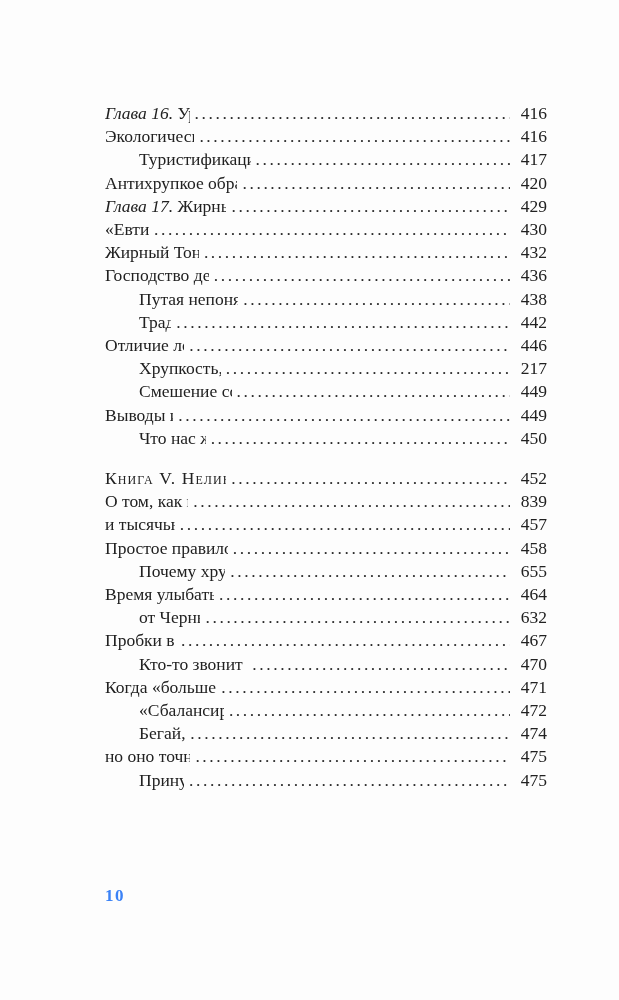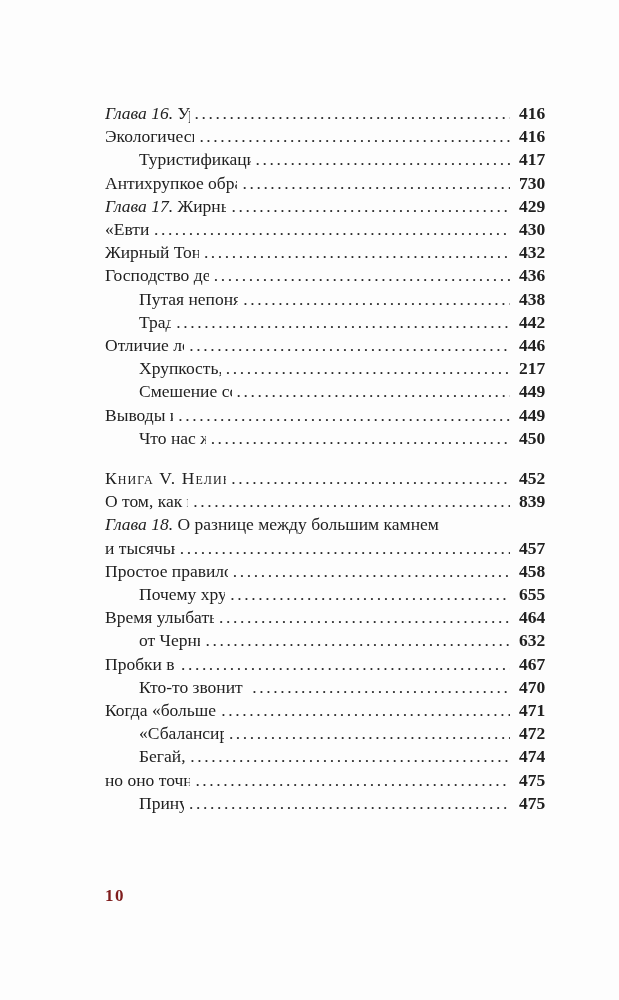--- a/index.html
+++ b/index.html
@@ -40,30 +40,29 @@
     margin-right: 7px;
     color: #2a2a2a;
   }
   .leader::after {
     content: "..........................................................................................................";
     letter-spacing: 2.6px;
   }
   .pagenum {
     flex: 0 0 auto;
     min-width: 30px;
-    text-align: center;
-    font-weight: bold;
+    text-align: right;
   }
   .folio {
     position: absolute;
     left: 105px; top: 886px;
     font-size: 17px;
     font-weight: bold;
     letter-spacing: 1.5px;
-    color: #7f1d1d;
+    color: #3b82f6;
   }
 </style>
 </head>
 <body>
 
 <div class="page">
   <div class="toc">
       <div class="toc-row">
         <span class="toc-title"><span class="prefix">Глава 16. </span>Урок беспорядка</span>
         <span class="leader"></span>
@@ -75,21 +74,21 @@
         <span class="pagenum">416</span>
       </div>
       <div class="toc-row indent">
         <span class="toc-title">Туристификация сверхзаботливой матушки</span>
         <span class="leader"></span>
         <span class="pagenum">417</span>
       </div>
       <div class="toc-row">
         <span class="toc-title">Антихрупкое образование (по стратегии штанги)</span>
         <span class="leader"></span>
-        <span class="pagenum">730</span>
+        <span class="pagenum">420</span>
       </div>
       <div class="toc-row">
         <span class="toc-title"><span class="prefix">Глава 17. </span>Жирный Тони спорит с Сократом</span>
         <span class="leader"></span>
         <span class="pagenum">429</span>
       </div>
       <div class="toc-row">
         <span class="toc-title">«Евтифрон»</span>
         <span class="leader"></span>
         <span class="pagenum">430</span>
@@ -141,23 +140,20 @@
       </div>
       <div class="toc-row gap">
         <span class="toc-title smallcaps">Книга V. Нелинейность и нелинейность</span>
         <span class="leader"></span>
         <span class="pagenum">452</span>
       </div>
       <div class="toc-row">
         <span class="toc-title">О том, как важны чердаки</span>
         <span class="leader"></span>
         <span class="pagenum">839</span>
-      </div>
-      <div class="toc-row">
-        <span class="toc-title"><span class="prefix">Глава 18. </span>О разнице между большим камнем</span>
       </div>
       <div class="toc-row">
         <span class="toc-title">и тысячью камешков</span>
         <span class="leader"></span>
         <span class="pagenum">457</span>
       </div>
       <div class="toc-row">
         <span class="toc-title">Простое правило: как распознать хрупкость</span>
         <span class="leader"></span>
         <span class="pagenum">458</span>

